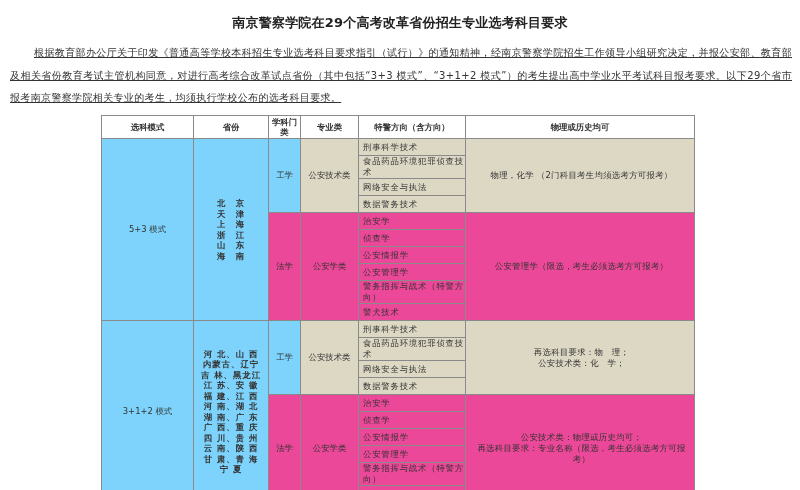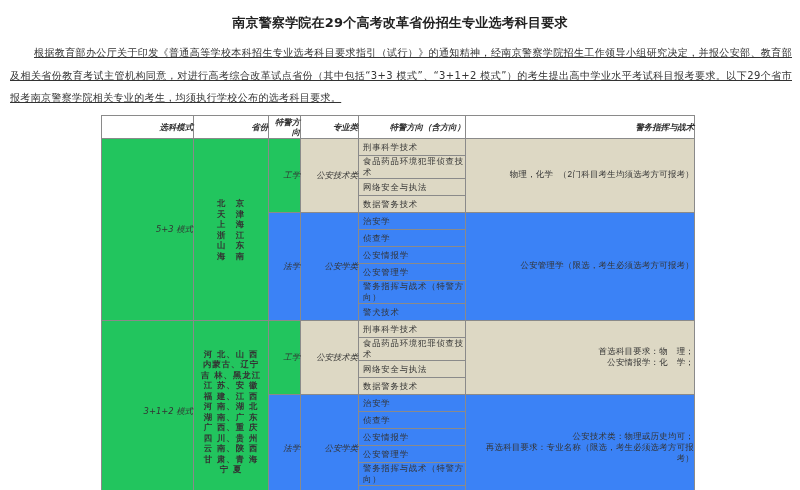--- a/index.html
+++ b/index.html
@@ -2,25 +2,25 @@
 <html><head>
 <meta charset="utf-8">
 <style>
   html, body { margin: 0; padding: 0; background: #ffffff; }
   body { width: 800px; height: 490px; overflow: hidden; font-family: "DejaVu Sans", sans-serif; color: #222; position: relative; }
   .title { position: absolute; left: 0; top: 14px; width: 800px; text-align: center; font-size: 13px; font-weight: bold; letter-spacing: 0.2px; }
   .para { position: absolute; left: 10px; top: 42px; width: 782px; font-size: 10px; line-height: 22.5px; color: #333; text-indent: 24px; text-align: justify; letter-spacing: 0.35px; text-decoration: underline; }
   table.req { position: absolute; left: 101px; top: 115px; border-collapse: collapse; table-layout: fixed; font-size: 8.4px; color: #333; }
   table.req td, table.req th { border: 1px solid #8a8a8a; padding: 0; vertical-align: middle; }
   table.req th { font-weight: bold; height: 22px; background: #fff; font-size: 8.4px; line-height: 10px; }
-  .c { text-align: right; font-style: italic; }
-  .l { text-align: right; padding-left: 3px !important; font-family: Liberation Mono, monospace; }
+  .c { text-align: center; }
+  .l { text-align: center; padding-left: 3px !important; }
   .tan { background: #ddd8c4; }
-  .blue { background: #3b82f6; }
-  .white { background: #22c55e; }
+  .blue { background: #ec4899; }
+  .white { background: #7dd3fc; }
   .major { height: 16px; padding-left: 4px !important; letter-spacing: 0.8px; }
   .prov { text-align: center; line-height: 10.5px; font-weight: bold; letter-spacing: 1px; margin-top: 36px; }
   .prov div { white-space: nowrap; }
   .req-text { line-height: 11px; letter-spacing: 0.3px; }
 </style>
 </head>
 <body>
 
 <div class="title">南京警察学院在29个高考改革省份招生专业选考科目要求</div>
 <div class="para">根据教育部办公厅关于印发《普通高等学校本科招生专业选考科目要求指引（试行）》的通知精神，经南京警察学院招生工作领导小组研究决定，并报公安部、教育部及相关省份教育考试主管机构同意，对进行高考综合改革试点省份（其中包括“3+3 模式”、“3+1+2 模式”）的考生提出高中学业水平考试科目报考要求。以下29个省市报考南京警察学院相关专业的考生，均须执行学校公布的选考科目要求。</div>
@@ -31,24 +31,24 @@
     <col style="width:75px">
     <col style="width:32px">
     <col style="width:58px">
     <col style="width:107px">
     <col style="width:229px">
   </colgroup>
   <thead>
     <tr>
       <th class="c">选科模式</th>
       <th class="c">省份</th>
-      <th class="c">特警方向</th>
+      <th class="c">学科门类</th>
       <th class="c">专业类</th>
       <th class="c">特警方向（含方向）</th>
-      <th class="c">警务指挥与战术</th>
+      <th class="c">物理或历史均可</th>
     </tr>
   </thead>
   <tbody>
 
     <tr>
       <td class="c white" rowspan="10">5+3 模式</td>
       <td class="prov white" rowspan="10">
         <div>北　京</div>
         <div>天　津</div>
         <div>上　海</div>
@@ -109,22 +109,22 @@
         <div>广 西、重 庆</div>
         <div>四 川、贵 州</div>
         <div>云 南、陕 西</div>
         <div>甘 肃、青 海</div>
         <div>宁 夏</div>
       </td>
       <td class="c white" rowspan="4">工学</td>
       <td class="c tan" rowspan="4">公安技术类</td>
       <td class="tan major">刑事科学技术</td>
       <td class="tan l req-text" rowspan="4">
-        <div>首选科目要求：物　理；</div>
-        <div>公安情报学：化　学；</div>
+        <div>再选科目要求：物　理；</div>
+        <div>公安技术类：化　学；</div>
       </td>
     </tr>
     <tr>
         <td class="tan major">食品药品环境犯罪侦查技术</td>
       </tr>
     <tr>
         <td class="tan major">网络安全与执法</td>
       </tr>
     <tr>
         <td class="tan major">数据警务技术</td>

